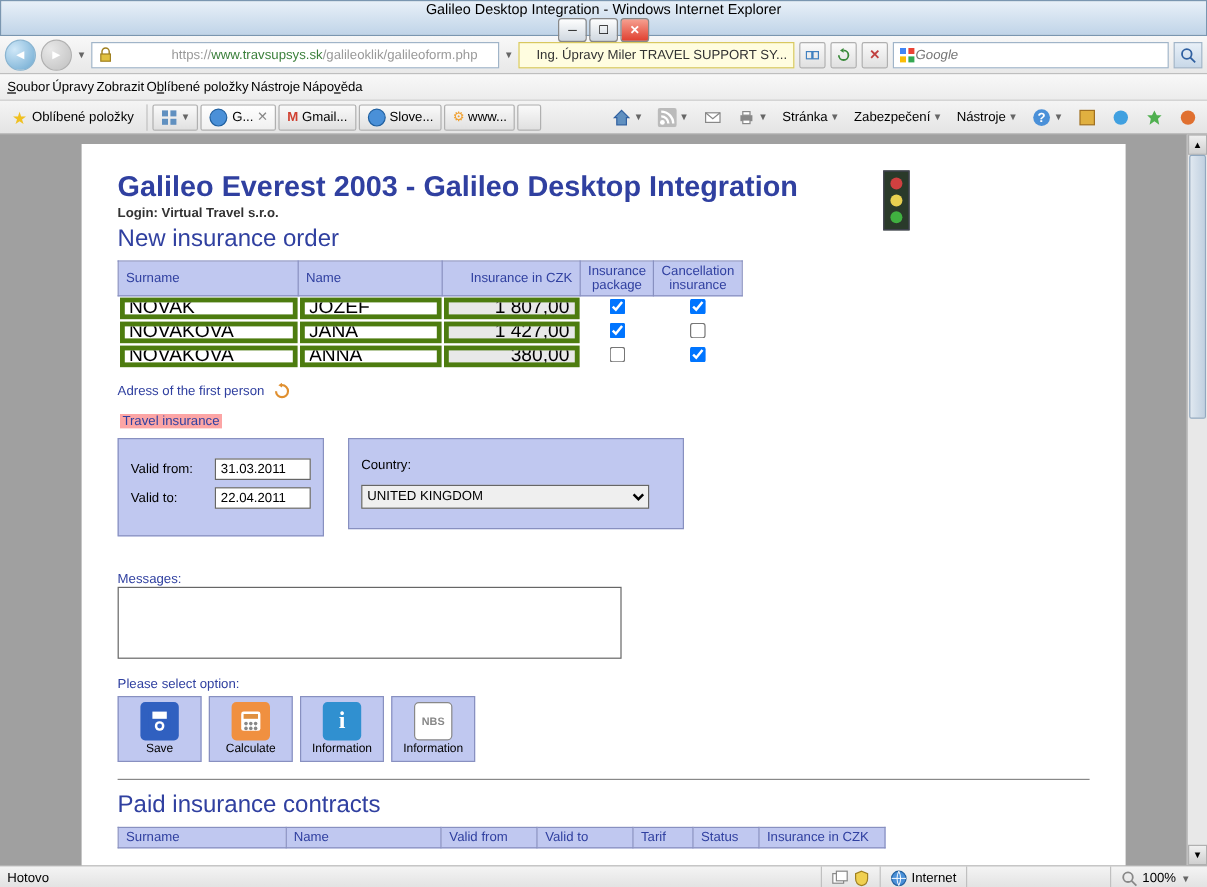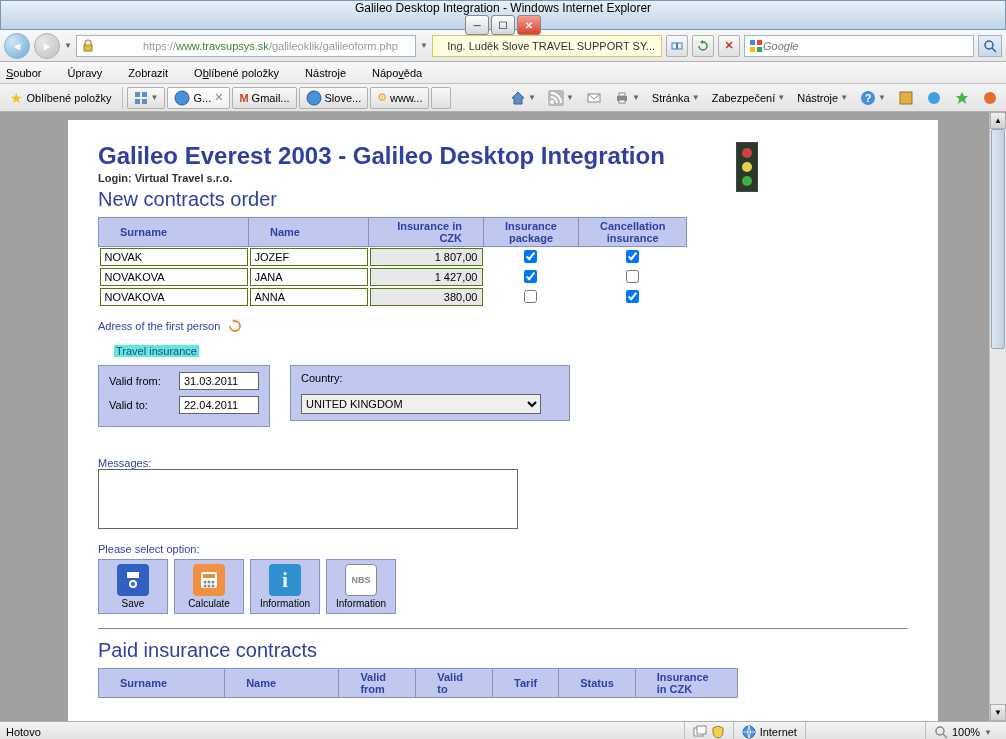--- a/index.html
+++ b/index.html
@@ -23,21 +23,21 @@
 .url-proto { color: #999; padding-left: 44px; }
 .url-host { color: #3a7f3a; }
 .url-path { color: #999; }
 .site-identity { height: 22px; border-left: 1px solid #ccc; padding: 0 6px; display: flex; align-items: center; gap: 4px; color: #333; background:#fffde0; border:1px solid #d8c860; max-width:230px; overflow:hidden; white-space:nowrap; }
 .sm-btn { width: 22px; height: 22px; border: 1px solid #b0b0b0; background: linear-gradient(to bottom,#fafafa,#e0e0e0); display: flex; align-items: center; justify-content: center; cursor: pointer; border-radius:2px; }
 .search-box { width: 230px; height: 22px; border: 1px solid #a0b4c8; background: #fff; display: flex; align-items: center; padding: 0 4px; }
 .search-box input { border: none; outline: none; flex: 1; font-size: 11px; font-style: italic; color: #888; }
 .mag-btn { width: 24px; height: 22px; border: 1px solid #a0b4c8; background: linear-gradient(to bottom,#e8f0f8,#c8d8e8); display:flex; align-items:center; justify-content:center; cursor:pointer; }
 
 
-.menubar { height: 22px; background: linear-gradient(to bottom,#f8f8f8,#ececec); border-bottom: 1px solid #c0c0c0; display: flex; align-items:center; padding: 0 6px; gap: 26px; }
+.menubar { height: 22px; background: linear-gradient(to bottom,#f8f8f8,#ececec); border-bottom: 1px solid #c0c0c0; display: flex; align-items:center; padding: 0 6px; gap: 2px; }
 .menubar span { cursor: pointer; }
 .underline { text-decoration: underline; }
 
 
 .tabbar { height: 28px; background: linear-gradient(to bottom,#f4f4f4,#e4e4e4); border-bottom: 1px solid #b0b0b0; display: flex; align-items: center; padding: 0 4px; gap: 2px; }
 .fav-link { display: flex; align-items: center; gap: 4px; padding: 2px 6px; cursor: pointer; }
 .star { color: #f0c020; font-size: 14px; }
 .divider-v { width: 1px; height: 22px; background: #c0c0c0; margin: 0 2px; }
 .tab-btn { height: 22px; border: 1px solid #b0b0b0; background: linear-gradient(to bottom,#fafafa,#e0e0e0); display: flex; align-items: center; padding: 0 6px; gap: 3px; cursor: pointer; font-size:11px; border-radius:2px; }
 .tab-btn.active { background: linear-gradient(to bottom,#fff,#f0f0f0); }
@@ -56,32 +56,32 @@
 
 
 h1.page-title { font-family: Arial; font-size: 24px; color: #3040a0; font-weight: bold; margin-bottom: 2px; }
 .login-line { font-size: 11px; font-weight: bold; color: #333; margin-bottom: 4px; }
 h2.section-title { font-family: Arial; font-size: 20px; color: #3040a0; font-weight: normal; margin-bottom: 6px; }
 .traffic { position: absolute; right: 180px; top: 22px; width: 22px; height: 50px; background: #2a3a2a; border:1px solid #445; display:flex; flex-direction:column; align-items:center; justify-content:space-around; padding:3px 0; }
 .tl-light { width:10px; height:10px; border-radius:50%; }
 .tl-r { background:#d04040; } .tl-y { background:#e8d050; } .tl-g { background:#40b040; }
 
 table.data { border-collapse: collapse; font-size: 11px; }
-table.data th { background: #c0c8f0; color: #3040a0; font-weight: bold; text-align: left; padding: 2px 21px; border: 1px solid #8890c0; }
+table.data th { background: #c0c8f0; color: #3040a0; font-weight: normal; text-align: left; padding: 2px 6px; border: 1px solid #8890c0; }
 table.data th.center { text-align:center; }
 table.data th.right { text-align:right; }
 table.data td { padding: 1px; border: none; }
-.cell-input { width: 100%; height: 18px; border: 1px solid #4d7c0f; padding: 1px 4px; font-size: 11px; background:#fff; }
+.cell-input { width: 100%; height: 18px; border: 4px solid #4d7c0f; padding: 1px 4px; font-size: 16px; background:#fff; }
 .cell-input.ro { background: #e8e8e8; text-align: right; }
 .cb-cell { text-align: center; }
 
 .adress-label { font-size:11px; color:#3040a0; margin-top:12px; display:flex; align-items:center; gap:8px; }
 .refresh-ico { width:14px; height:14px; cursor:pointer; }
 
-.fieldset-box { border: 1px solid #8890c0; background: #c0c8f0; padding: 6px 10px; margin-top: 12px; display:inline-block; vertical-align:top; }
+.fieldset-box { border: 1px solid #8890c0; background: #c0c8f0; padding: 16px 10px; margin-top: 12px; display:inline-block; vertical-align:top; }
 .fieldset-title { font-size:11px; color:#3040a0; margin-bottom:4px; position:relative; top:-14px; background:#fff; display:inline-block; padding:0 2px; }
 .fs-wrapper { display:flex; gap:20px; align-items:flex-start; }
 .date-row { display:flex; align-items:center; margin-bottom:6px; }
 .date-lbl { width:70px; font-size:11px; }
 .date-input { width:80px; height:18px; border:1px solid #666; padding:1px 4px; font-size:11px; }
 .country-lbl { font-size:11px; margin-bottom:10px; display:block; }
 .country-select { width:240px; height:20px; border:1px solid #666; font-size:11px; }
 
 .msg-label { font-size:11px; color:#3040a0; margin-top:30px; }
 .msg-box { width: 420px; height: 60px; border:1px solid #666; resize:none; font-size:11px; }
@@ -132,21 +132,21 @@
     <span class="url-proto">https://</span>
       <span class="url-host">www.travsupsys.sk</span>
       <span class="url-path">/galileoklik/galileoform.php</span>
   </div>
   <span class="drp">▼</span>
   <div class="site-identity">
     <svg class="lock-ico" viewBox="0 0 14 14">
         <rect x="3" y="6" width="8" height="6" fill="#e0c040" stroke="#a08020"></rect>
         <path d="M4 6 V4 a3 3 0 0 1 6 0 V6" fill="none" stroke="#a08020" stroke-width="1.2"></path>
       </svg>
-    <span>Ing. Luděk Slove TRAVEL SUPPORT SY...</span>
+    <span>Ing. Úpravy Miler TRAVEL SUPPORT SY...</span>
   </div>
   <div class="sm-btn">
       <svg width="12" height="12" viewBox="0 0 12 12">
         <rect x="1" y="3" width="10" height="6" fill="none" stroke="#4080c0"></rect>
         <rect x="5" y="3" width="2" height="6" fill="#4080c0"></rect>
       </svg>
     </div>
   <div class="sm-btn">
       <svg width="12" height="12" viewBox="0 0 12 12">
         <path d="M6 2 a4 4 0 1 1 -4 4" fill="none" stroke="#3a8a3a" stroke-width="1.5"></path>
@@ -295,21 +295,21 @@
 <div class="content-area">
   <div class="content-scroll">
     <div class="page-white">
       <div class="traffic">
         <div class="tl-light tl-r"></div>
         <div class="tl-light tl-y"></div>
         <div class="tl-light tl-g"></div>
       </div>
       <h1 class="page-title">Galileo Everest 2003 - Galileo Desktop Integration</h1>
       <div class="login-line">Login: Virtual Travel s.r.o.</div>
-      <h2 class="section-title">New contracts order</h2>
+      <h2 class="section-title">New insurance order</h2>
 
       <table class="data">
         <tbody>
             <tr>
           <th style="width:150px">Surname</th>
           <th style="width:120px">Name</th>
           <th class="right" style="width:115px">Insurance in CZK</th>
           <th class="center" style="width:55px">Insurance package</th>
           <th class="center" style="width:65px">Cancellation insurance</th>
         </tr>
@@ -339,21 +339,21 @@
 
       <div class="adress-label">
         <span>Adress of the first person</span>
         <svg class="refresh-ico" viewBox="0 0 14 14">
             <path d="M7 2 a5 5 0 1 1 -5 5" fill="none" stroke="#e09030" stroke-width="1.8"></path>
             <path d="M7 0 L7 4 L4 2 Z" fill="#e09030"></path>
           </svg>
       </div>
 
       <div style="position:relative; margin-top:20px;">
-        <span class="fieldset-title" style="position:absolute; top:-8px; left:16px; background:#5eead4; color:#3040a0;">Travel insurance</span>
+        <span class="fieldset-title" style="position:absolute; top:-8px; left:2px; background:#fca5a5; color:#3040a0;">Travel insurance</span>
         <div class="fs-wrapper">
           <div class="fieldset-box">
             <div class="date-row">
                 <span class="date-lbl">Valid from:</span>
                 <input class="date-input" value="31.03.2011" style="">
               </div>
             <div class="date-row">
                 <span class="date-lbl">Valid to:</span>
                 <input class="date-input" value="22.04.2011" style="">
               </div>

